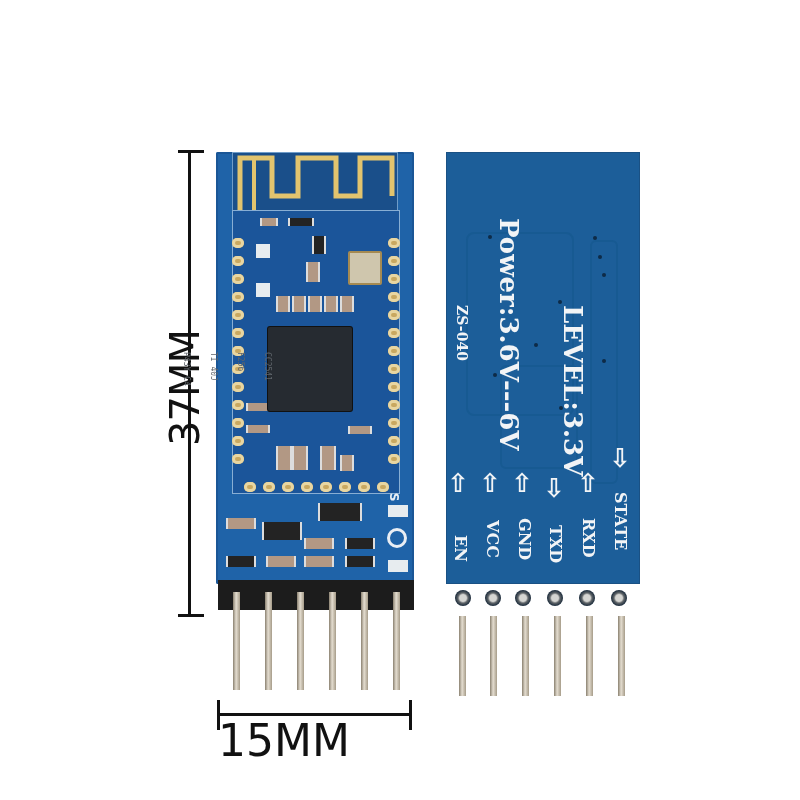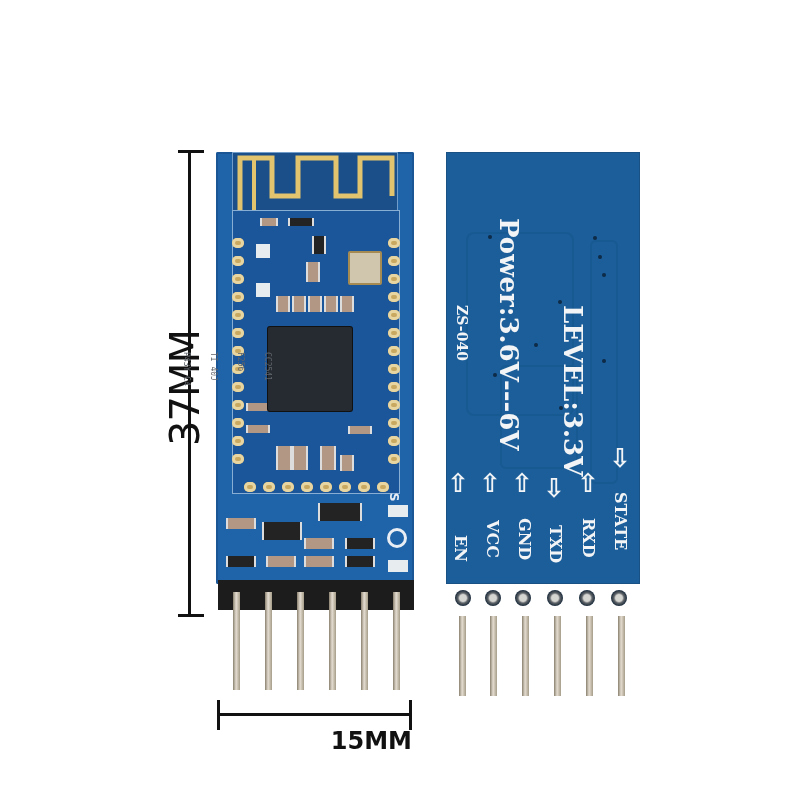--- a/index.html
+++ b/index.html
@@ -5,21 +5,21 @@
   html, body { margin:0; padding:0; }
   body { width:800px; height:800px; background:#ffffff; position:relative; overflow:hidden; font-family:"DejaVu Sans", sans-serif; }
   .abs { position:absolute; }
 
   
   .dim-v-line { left:188px; top:152px; width:3px; height:464px; background:#111; }
   .dim-v-cap { left:178px; width:26px; height:3px; background:#111; }
   .dim-h-line { left:218px; top:713px; width:192px; height:3px; background:#111; }
   .dim-h-cap { top:700px; width:3px; height:30px; background:#111; }
   .label-37 { left:95px; top:363px; width:180px; height:50px; transform:rotate(-90deg); transform-origin:center; color:#111; font-size:40px; text-align:center; line-height:50px; letter-spacing:-1px; }
-  .label-15 { left:218px; top:718px; width:194px; text-align:right; color:#111; font-size:24px; line-height:46px;font-weight:bold; }
+  .label-15 { left:218px; top:718px; width:194px; text-align:left; color:#111; font-size:44px; line-height:46px; }
 
   
   .front { left:216px; top:152px; width:198px; height:432px; background:#1f63a8; border-radius:2px; box-shadow: inset 0 0 0 2px #1a5696; }
   .front-shield-top { left:232px; top:152px; width:164px; height:58px; background:#1a4f8a; border:1px solid #6f9cc8; }
   .antenna { left:232px; top:152px; width:166px; height:74px; }
   .module-area { left:232px; top:210px; width:166px; height:282px; background:#1b559a; border:1px solid #88aed4; }
   .chip { left:268px; top:327px; width:84px; height:84px; background:#262b31; border-radius:2px; box-shadow:0 0 0 1px #111; }
   .chip-text { left:290px; top:352px; width:60px; color:#5f656b; font-family:"DejaVu Sans Mono", monospace; font-size:8px; line-height:9px; transform:rotate(90deg); transform-origin:left top; white-space:pre; }
   .crystal { left:348px; top:251px; width:30px; height:30px; background:#cfc6ad; border:2px solid #a58a52; border-radius:2px; }
   .castel { width:12px; height:10px; background:#c9a860; border-radius:5px; box-shadow: inset 0 0 0 3px #e8d6a2; }

